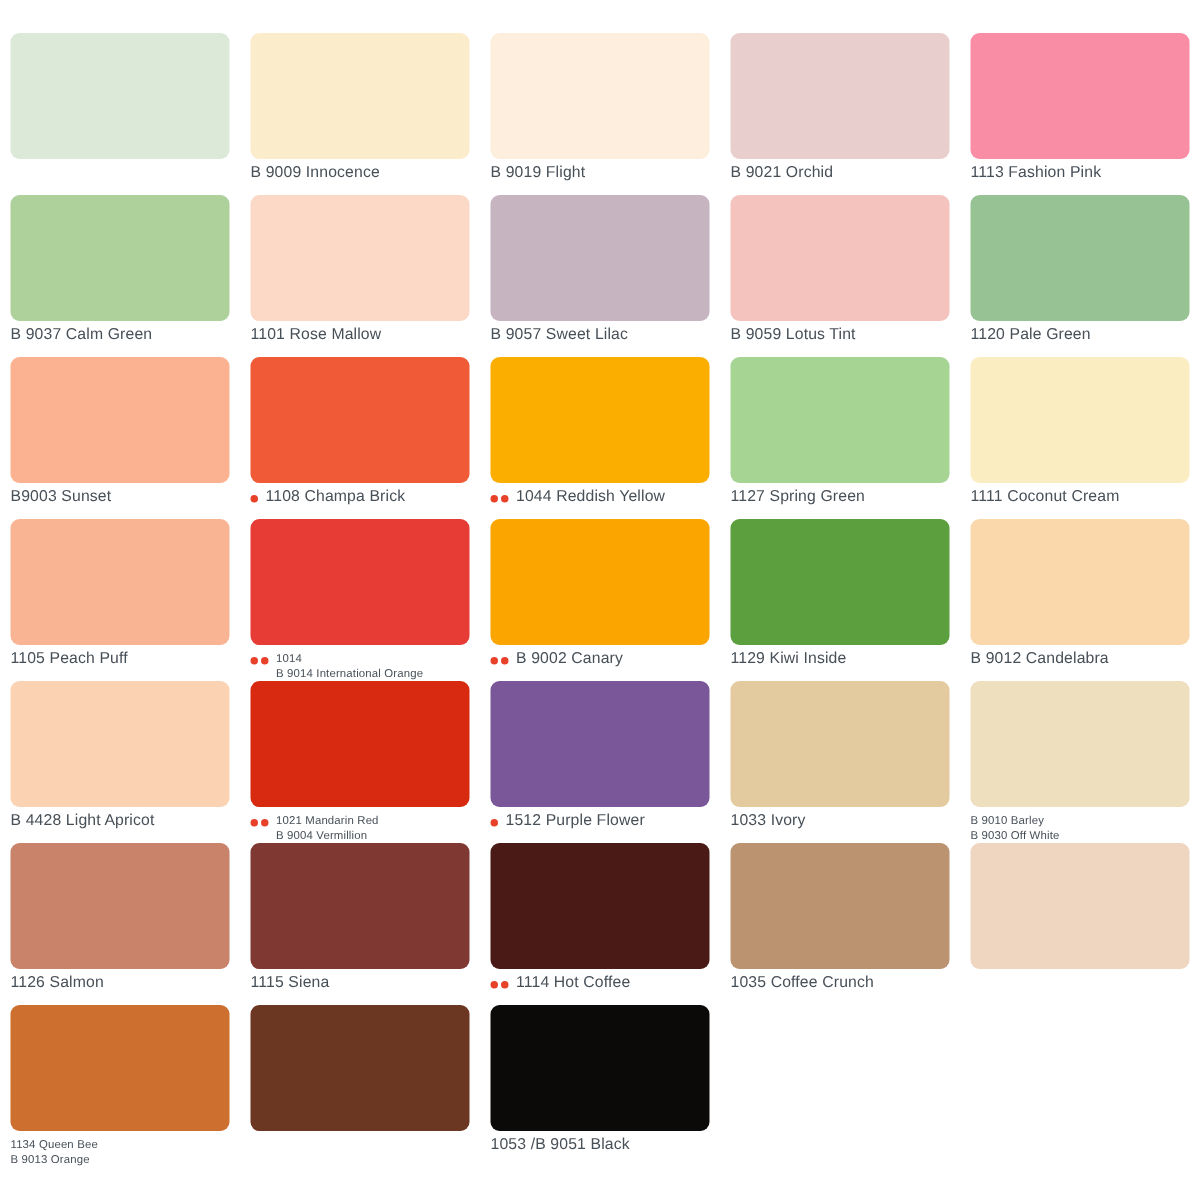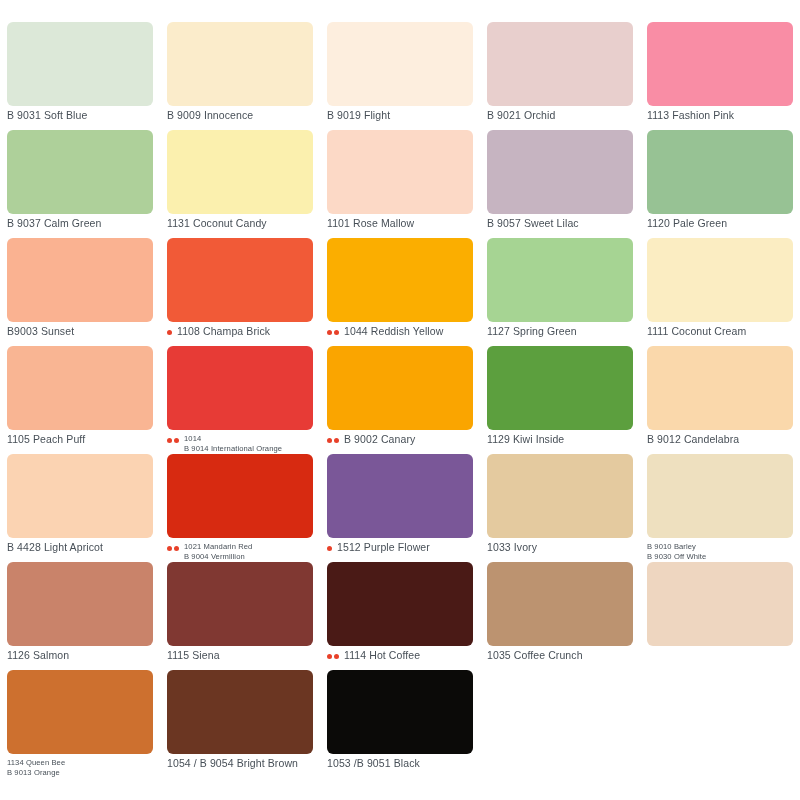--- a/index.html
+++ b/index.html
@@ -86,25 +86,20 @@
     display: block;
   }
 </style>
 </head>
 <body>
 
 <div id="chart">
   <div class="grid">
       <div class="cell">
         <div class="swatch" style="background: rgb(220, 232, 216);"></div>
-        <div class="label-row">
-          <span class="label">
-            <span class="ln">B 9031 Soft Blue</span>
-          </span>
-        </div>
       </div>
       <div class="cell">
         <div class="swatch" style="background: rgb(251, 236, 203);"></div>
         <div class="label-row">
           <span class="label">
             <span class="ln">B 9009 Innocence</span>
           </span>
         </div>
       </div>
       <div class="cell">
@@ -133,40 +128,40 @@
       </div>
       <div class="cell">
         <div class="swatch" style="background: rgb(174, 208, 154);"></div>
         <div class="label-row">
           <span class="label">
             <span class="ln">B 9037 Calm Green</span>
           </span>
         </div>
       </div>
       <div class="cell">
-        <div class="swatch" style="background: rgb(251, 240, 174);"></div>
-        <div class="label-row">
-          <span class="label">
-            <span class="ln">1131 Coconut Candy</span>
-          </span>
-        </div>
-      </div>
-      <div class="cell">
         <div class="swatch" style="background: rgb(252, 217, 198);"></div>
         <div class="label-row">
           <span class="label">
             <span class="ln">1101 Rose Mallow</span>
           </span>
         </div>
       </div>
       <div class="cell">
         <div class="swatch" style="background: rgb(198, 180, 193);"></div>
         <div class="label-row">
           <span class="label">
             <span class="ln">B 9057 Sweet Lilac</span>
+          </span>
+        </div>
+      </div>
+      <div class="cell">
+        <div class="swatch" style="background: rgb(244, 195, 189);"></div>
+        <div class="label-row">
+          <span class="label">
+            <span class="ln">B 9059 Lotus Tint</span>
           </span>
         </div>
       </div>
       <div class="cell">
         <div class="swatch" style="background: rgb(151, 194, 148);"></div>
         <div class="label-row">
           <span class="label">
             <span class="ln">1120 Pale Green</span>
           </span>
         </div>
@@ -359,25 +354,20 @@
         <div class="swatch" style="background: rgb(205, 112, 47);"></div>
         <div class="label-row">
           <span class="label small">
             <span class="ln">1134   Queen Bee</span>
             <span class="ln2">B 9013   Orange</span>
           </span>
         </div>
       </div>
       <div class="cell">
         <div class="swatch" style="background: rgb(107, 54, 34);"></div>
-        <div class="label-row">
-          <span class="label">
-            <span class="ln">1054 / B 9054 Bright Brown</span>
-          </span>
-        </div>
       </div>
       <div class="cell">
         <div class="swatch" style="background: rgb(11, 10, 8);"></div>
         <div class="label-row">
           <span class="label">
             <span class="ln">1053 /B 9051 Black</span>
           </span>
         </div>
       </div>
     </div>

